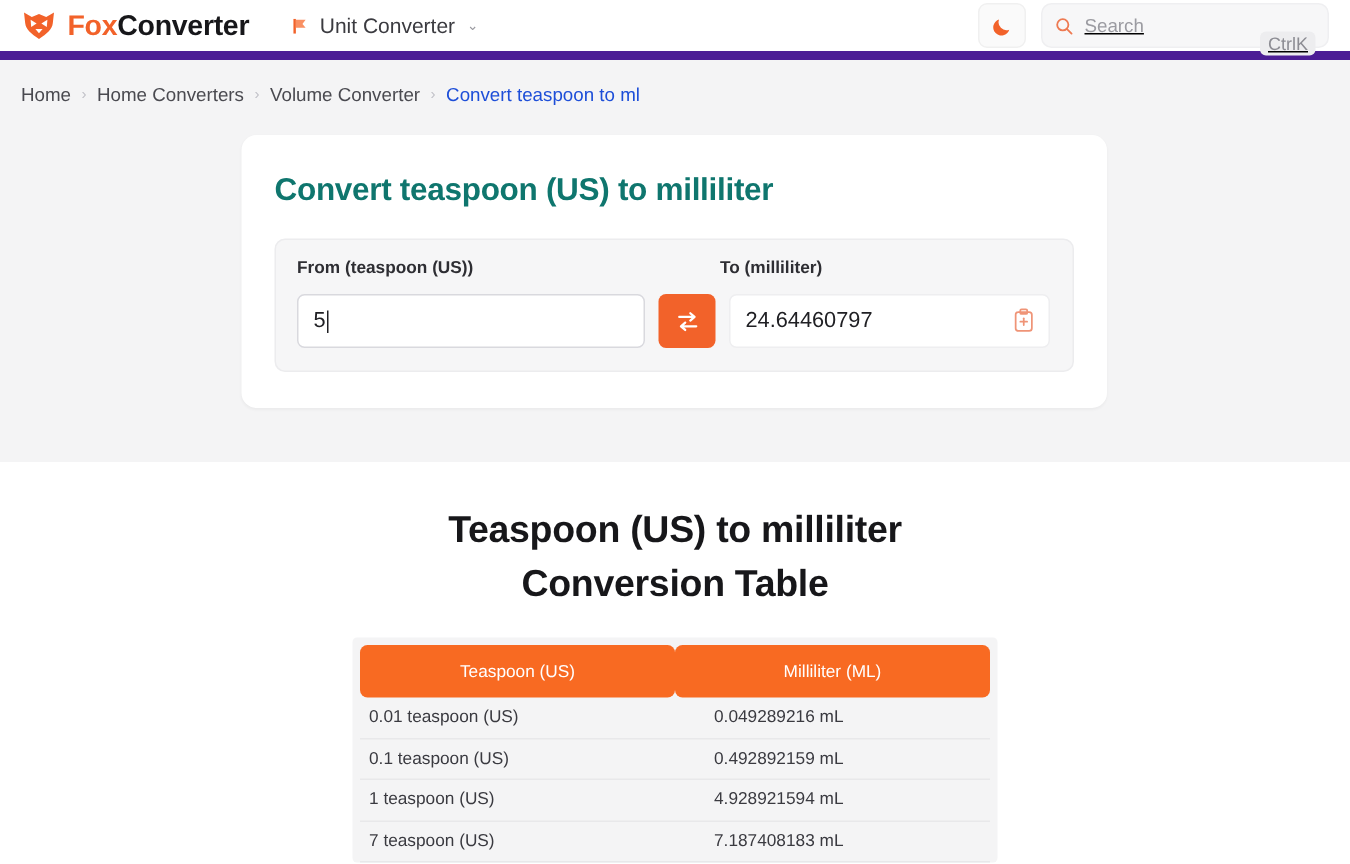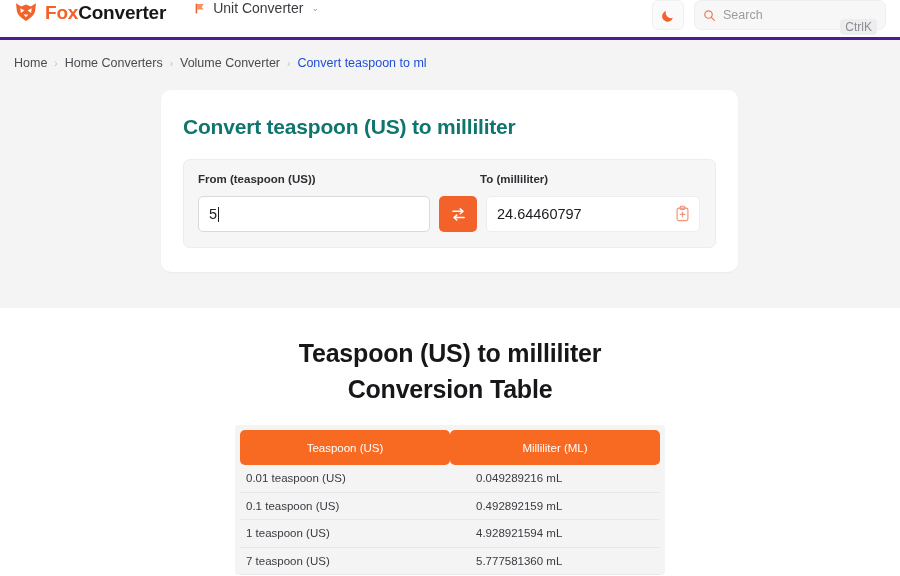--- a/index.html
+++ b/index.html
@@ -8,23 +8,23 @@
     font-family: "Liberation Sans", sans-serif;
     background: #f4f4f5;
     overflow: hidden;
   }
   .page { width: 900px; height: 576px; position: relative; background: #f4f4f5; }
 
   
   .header {
     height: 40px;
     background: #ffffff;
-    border-bottom: 3px solid #4c1d95;
+    border-bottom: 6px solid #4c1d95;
     display: flex;
-    align-items: flex-start;
+    align-items: center;
     padding: 0 14px;
     position: relative;
   }
   .brand { display: flex; align-items: center; gap: 7px; cursor: pointer; }
   .fox-logo { width: 24px; height: 24px; display: block; }
   .brand-text {
     font-size: 19px; font-weight: bold; letter-spacing: -0.2px;
     line-height: 1; white-space: nowrap;
   }
   .brand-fox { color: #f2622a; }
@@ -44,20 +44,21 @@
   .theme-toggle {
     width: 32px; height: 30px; background: #fafafa; border: 1px solid #f0f0f0;
     border-radius: 6px; display: flex; align-items: center; justify-content: center;
     cursor: pointer;
   }
   .moon { width: 15px; height: 15px; display: block; }
   .search-box {
     width: 192px; height: 30px; background: #f7f7f8; border: 1px solid #efeff1;
     border-radius: 7px; display: flex; align-items: center; padding: 0 8px; gap: 7px;
     cursor: text;
+    text-decoration: underline;
   }
   .search-icon { width: 13px; height: 13px; display: block; flex: none; }
   .search-ph { font-size: 12.5px; color: #9b9ba1; flex: 1; }
   .kbd {
     font-size: 12px; color: #8c8c93; background: #ededef;
     border-radius: 4px; padding: 2px 5px; line-height: 1; margin-top: 23px;
   }
 
   
   .crumbs {
@@ -265,18 +266,18 @@
       <div class="trow">
         <div class="td c1">0.1 teaspoon (US)</div>
         <div class="td c2">0.492892159 mL</div>
       </div>
       <div class="trow">
         <div class="td c1">1 teaspoon (US)</div>
         <div class="td c2">4.928921594 mL</div>
       </div>
       <div class="trow">
         <div class="td c1">7 teaspoon (US)</div>
-        <div class="td c2">5.777581360 mL</div>
+        <div class="td c2">7.187408183 mL</div>
       </div>
     </div>
   </div>
 
 </div>
 
 </body></html>

